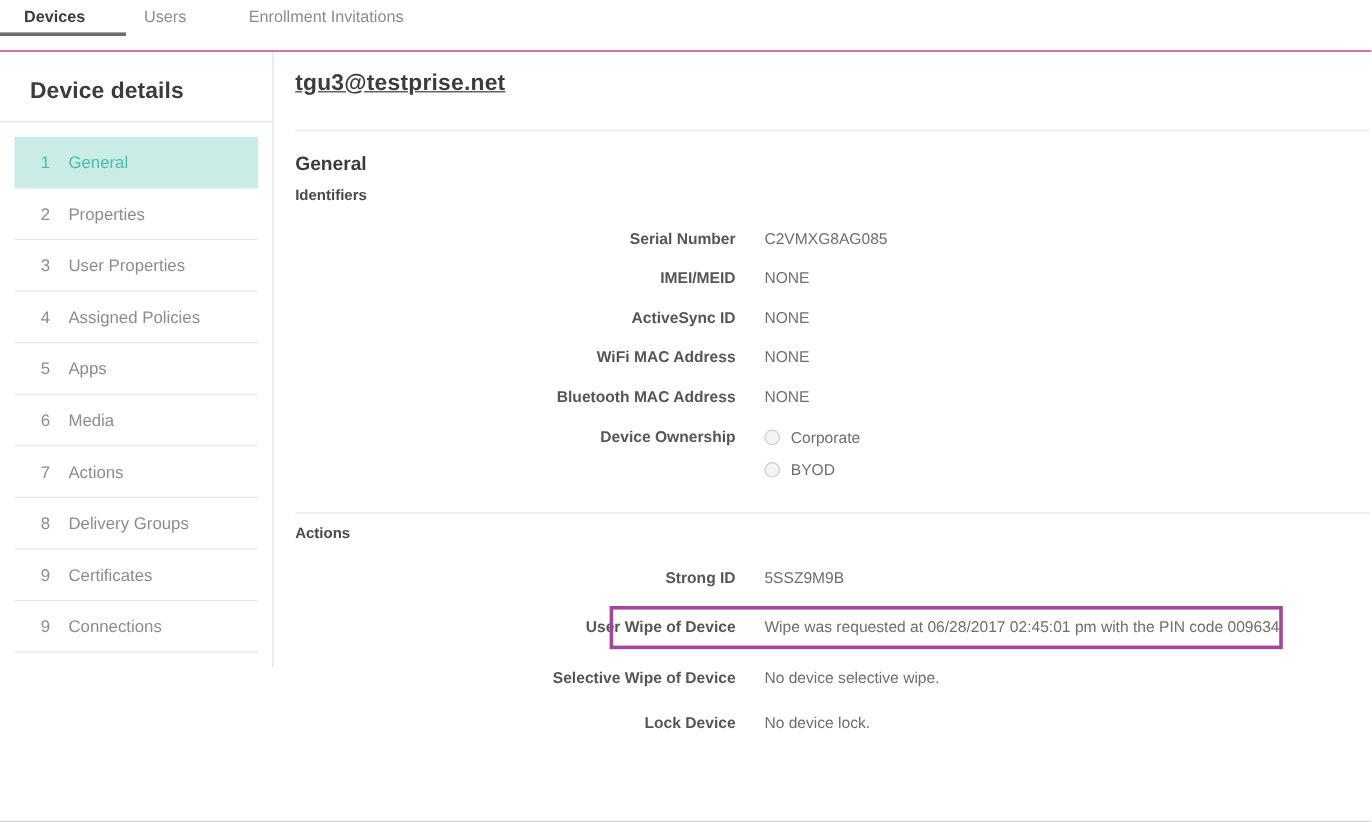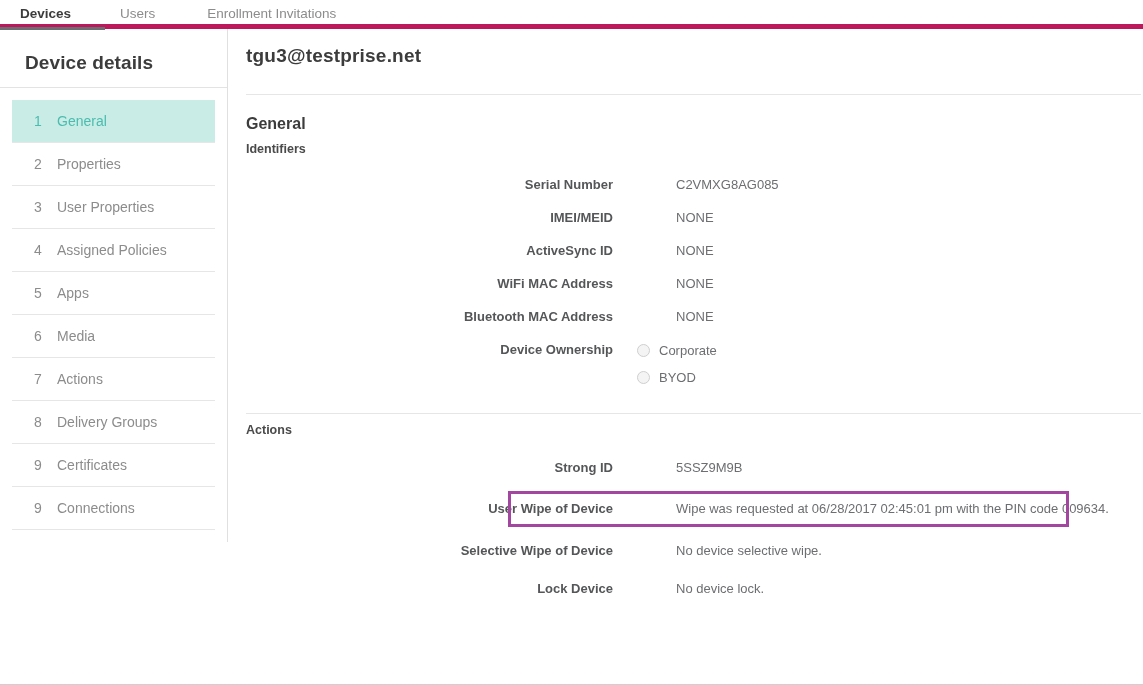--- a/index.html
+++ b/index.html
@@ -19,23 +19,23 @@
     width: 1143px;
     height: 685px;
     position: relative;
     box-sizing: border-box;
     border-bottom: 1px solid #d0d0d0;
     background: #fff;
   }
 
   
   .tabbar {
-    height: 29px;
-    position: relative;
-    border-bottom: 5px solid #be185d;
+    height: 43px;
+    position: relative;
+    border-bottom: 1px solid #be185d;
     background: #fff;
     box-sizing: border-box;
   }
   .tabs {
     display: flex;
     align-items: flex-start;
     height: 100%;
     padding-left: 0;
   }
   .tab {
@@ -121,20 +121,21 @@
     padding: 0;
     position: relative;
     min-width: 0;
   }
   .page-title {
     font-size: 19px;
     font-weight: bold;
     color: #3c3c3c;
     padding: 16px 0 0 18px;
     letter-spacing: .2px;
+    text-decoration: underline;
   }
   .hr {
     height: 1px;
     background: #e6e6e6;
     margin: 27px 2px 0 18px;
   }
   .section-title {
     font-size: 16px;
     font-weight: bold;
     color: #3c3c3c;
@@ -167,21 +168,20 @@
     color: #555658;
     padding-right: 24px;
     box-sizing: border-box;
     line-height: 18px;
   }
   .fieldrow .val {
     font-size: 13px;
     color: #6d6e71;
     line-height: 18px;
     white-space: nowrap;
-    margin-left: 39px;
   }
 
   .identifiers { padding-top: 6px; }
   .first-row { margin-top: 14px; }
 
   
   .radio-group { display: block; }
   .radio-opt {
     display: flex;
     align-items: center;

